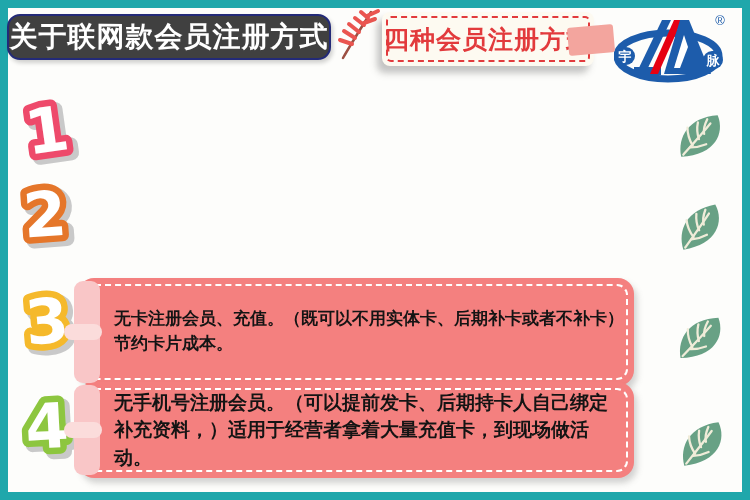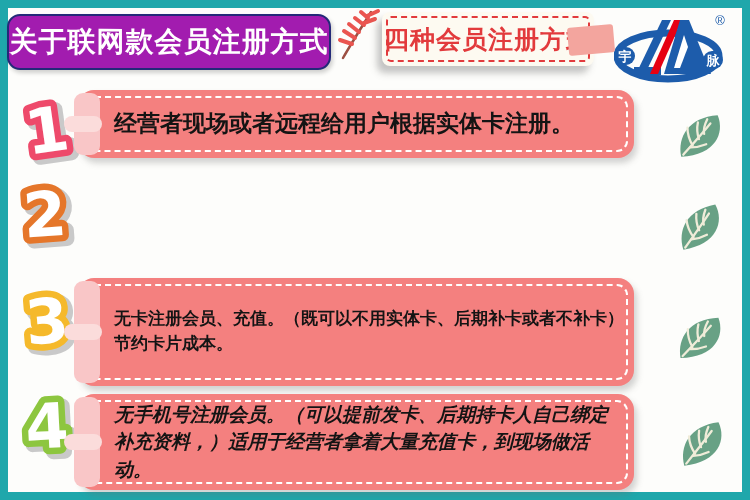--- a/index.html
+++ b/index.html
@@ -10,22 +10,22 @@
   }
   
   .frame{position:absolute;background:#1fa7ab;}
   .frame-top{left:0;top:0;width:750px;height:8px;}
   .frame-left{left:0;top:0;width:8px;height:500px;}
   .frame-right{left:742px;top:0;width:8px;height:500px;}
   .frame-bottom{left:0;top:492px;width:750px;height:8px;}
 
   
   .title{
-    position:absolute;left:7px;top:14px;width:324px;height:56px;
-    background:#a21caf;border:2px solid #232a78;border-radius:13px;
+    position:absolute;left:7px;top:14px;width:324px;height:46px;
+    background:#404040;border:2px solid #232a78;border-radius:13px;
     box-sizing:border-box;color:#fff;font-size:28px;font-weight:bold;
     display:flex;align-items:center;justify-content:center;letter-spacing:1px;
     box-shadow:2px 3px 4px rgba(0,0,0,.18);
   }
   .sprig{position:absolute;left:331px;top:6px;width:54px;height:56px;}
   .badge-wrap{
     position:absolute;left:382px;top:12px;width:212px;height:54px;
     background:#fdfaf1;border-radius:8px;z-index:2;
     box-shadow:-5px 7px 7px rgba(90,90,90,.35);
   }
@@ -58,21 +58,21 @@
   .num3{left:14px;top:283px;}
   .num4{left:14px;top:388px;}
 
   .box{
     position:absolute;left:78px;width:556px;background:#f4807f;
     border-radius:16px;box-shadow:3px 5px 6px rgba(110,110,110,.30);
   }
   .box1{top:90px;height:68px;}
   .box2{top:177px;height:70px;}
   .box3{top:278px;height:108px;}
-  .box4{top:394px;height:96px;font-style:italic;}
+  .box4{top:382px;height:96px;}
   .box-dash{
     position:absolute;left:6px;top:6px;right:6px;bottom:6px;
     border:2px dashed #ffffff;border-radius:11px;pointer-events:none;
   }
   .ribbon{
     position:absolute;left:-4px;top:3px;bottom:3px;width:26px;
     background:#f9c6c7;border-radius:9px;z-index:1;
   }
   .ribbon-cross{
     position:absolute;left:-10px;top:50%;transform:translateY(-50%);
@@ -137,27 +137,20 @@
     <text x="99" y="54" font-size="13" font-weight="bold" fill="#ffffff" text-anchor="middle">脉</text>
     <text x="106" y="14" font-size="13" fill="#1d5cab" text-anchor="middle">®</text>
   </svg>
 
   <svg class="num num1" viewBox="0 0 66 76">
     <g transform="rotate(-8 33 40)">
       <text class="shadow" x="37" y="64">1</text>
       <text class="main" x="33" y="60" stroke="#ee4a6b">1</text>
     </g>
   </svg>
-  <div class="box box1">
-    <div class="ribbon">
-      <div class="ribbon-cross"></div>
-    </div>
-    <div class="box-dash"></div>
-    <p class="box-text">经营者现场或者远程给用户根据实体卡注册。</p>
-  </div>
 
   <svg class="num num2" viewBox="0 0 66 76">
     <g transform="rotate(-4 33 40)">
       <text class="shadow" x="37" y="64">2</text>
       <text class="main" x="33" y="60" stroke="#e5762a">2</text>
     </g>
   </svg>
 
   <svg class="num num3" viewBox="0 0 66 76">
     <g transform="rotate(-5 33 40)">

